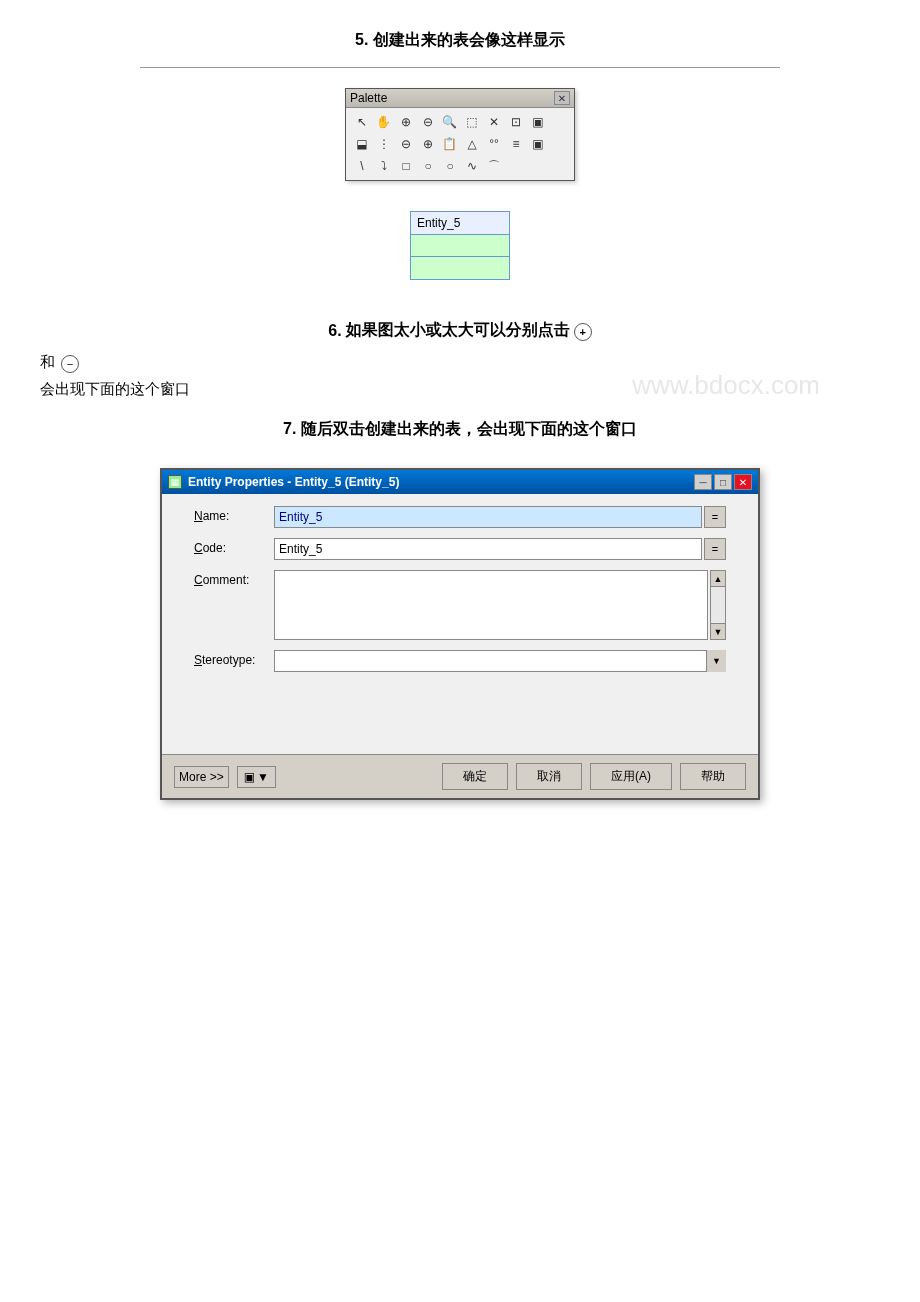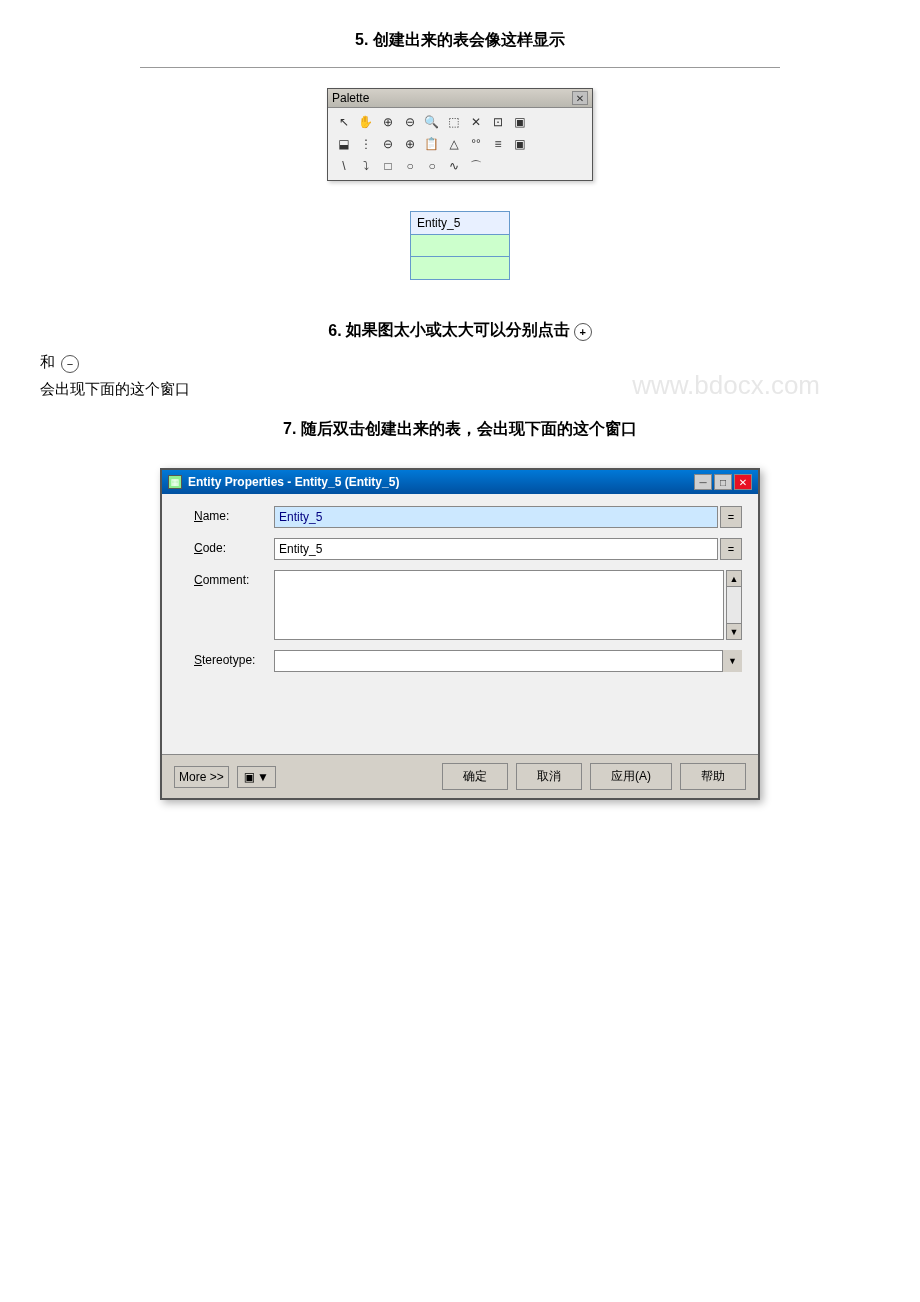--- a/index.html
+++ b/index.html
@@ -29,21 +29,21 @@
 
     
     .palette-container {
       display: flex;
       justify-content: center;
       margin-bottom: 30px;
     }
     .palette-window {
       border: 1px solid #555;
       background: #f0f0f0;
-      width: 266px;
+      width: 230px;
       box-shadow: 2px 2px 4px rgba(0,0,0,0.2);
     }
     .palette-titlebar {
       background: linear-gradient(to bottom, #d4d0c8, #bab8b0);
       display: flex;
       align-items: center;
       justify-content: space-between;
       padding: 2px 4px;
       font-size: 12px;
       border-bottom: 1px solid #888;
@@ -237,22 +237,21 @@
     }
     .tab.active {
       background: #f0f0f0;
       border-bottom: 1px solid #f0f0f0;
       z-index: 1;
     }
 
     
     .dialog-body {
       background: #f0f0f0;
-      padding: 12px 16px;
-      margin-left: 16px;
+      padding: 12px 32px;
     }
     .form-row {
       display: flex;
       align-items: flex-start;
       margin-bottom: 10px;
     }
     .form-label {
       width: 80px;
       font-size: 12px;
       padding-top: 3px;

